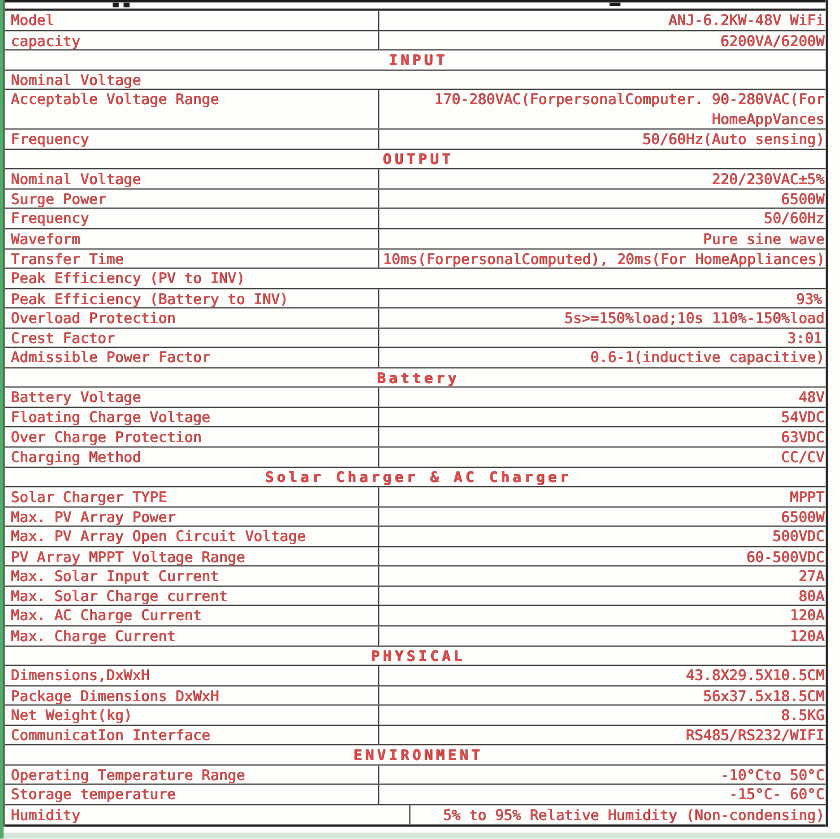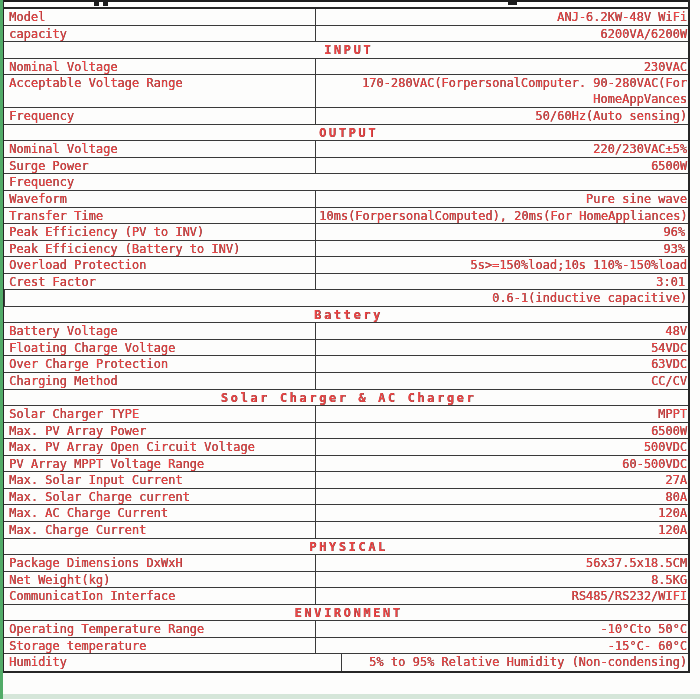--- a/index.html
+++ b/index.html
@@ -122,21 +122,20 @@
         </div>
         <div class="row">
           <div class="cell-label">capacity</div>
           <div class="cell-value">6200VA/6200W</div>
         </div>
         <div class="row section">
           <div class="cell-label">INPUT</div>
         </div>
         <div class="row">
           <div class="cell-label">Nominal Voltage</div>
-          <div class="cell-value">230VAC</div>
         </div>
         <div class="row tall">
           <div class="cell-label">Acceptable Voltage Range</div>
           <div class="cell-value">
             <div>170-280VAC(ForpersonalComputer. 90-280VAC(For</div>
             <div>HomeAppVances</div>
           </div>
         </div>
         <div class="row">
           <div class="cell-label">Frequency</div>
@@ -148,46 +147,47 @@
         <div class="row">
           <div class="cell-label">Nominal Voltage</div>
           <div class="cell-value">220/230VAC±5%</div>
         </div>
         <div class="row">
           <div class="cell-label">Surge Power</div>
           <div class="cell-value">6500W</div>
         </div>
         <div class="row">
           <div class="cell-label">Frequency</div>
+          <div class="cell-value">50/60Hz</div>
         </div>
         <div class="row">
           <div class="cell-label">Waveform</div>
           <div class="cell-value">Pure sine wave</div>
         </div>
         <div class="row">
           <div class="cell-label">Transfer Time</div>
           <div class="cell-value">10ms(ForpersonalComputed), 20ms(For HomeAppliances)</div>
         </div>
         <div class="row right">
           <div class="cell-label">Peak Efficiency (PV to INV)</div>
-          <div class="cell-value">96%</div>
         </div>
         <div class="row right">
           <div class="cell-label">Peak Efficiency (Battery to INV)</div>
           <div class="cell-value">93%</div>
         </div>
         <div class="row">
           <div class="cell-label">Overload Protection</div>
           <div class="cell-value">5s&gt;=150%load;10s 110%-150%load</div>
         </div>
         <div class="row right">
           <div class="cell-label">Crest Factor</div>
           <div class="cell-value">3:01</div>
         </div>
         <div class="row">
+          <div class="cell-label">Admissible Power Factor</div>
           <div class="cell-value">0.6-1(inductive capacitive)</div>
         </div>
         <div class="row section">
           <div class="cell-label">Battery</div>
         </div>
         <div class="row">
           <div class="cell-label">Battery Voltage</div>
           <div class="cell-value">48V</div>
         </div>
         <div class="row">
@@ -232,20 +232,24 @@
         <div class="row">
           <div class="cell-label">Max. AC Charge Current</div>
           <div class="cell-value">120A</div>
         </div>
         <div class="row">
           <div class="cell-label">Max. Charge Current</div>
           <div class="cell-value">120A</div>
         </div>
         <div class="row section">
           <div class="cell-label">PHYSICAL</div>
+        </div>
+        <div class="row">
+          <div class="cell-label">Dimensions,DxWxH</div>
+          <div class="cell-value">43.8X29.5X10.5CM</div>
         </div>
         <div class="row">
           <div class="cell-label">Package Dimensions DxWxH</div>
           <div class="cell-value">56x37.5x18.5CM</div>
         </div>
         <div class="row">
           <div class="cell-label">Net Weight(kg)</div>
           <div class="cell-value">8.5KG</div>
         </div>
         <div class="row">

